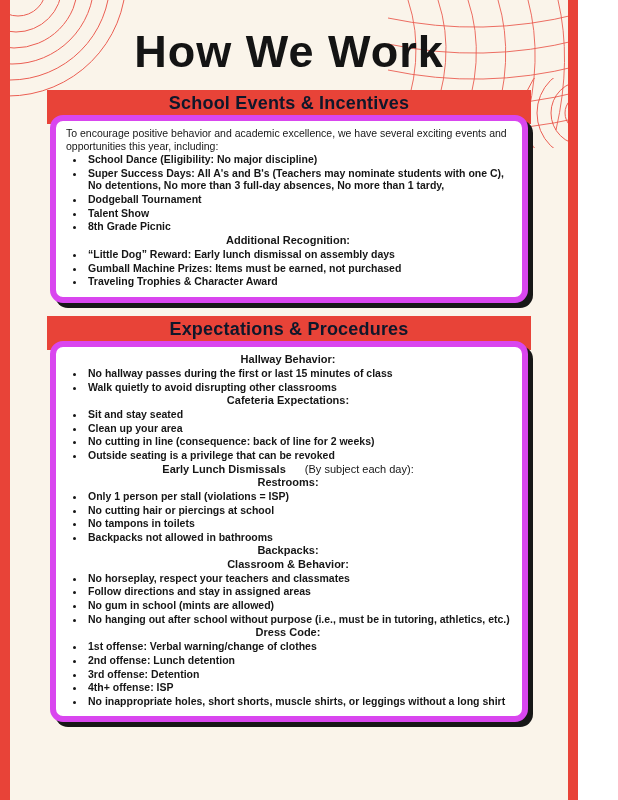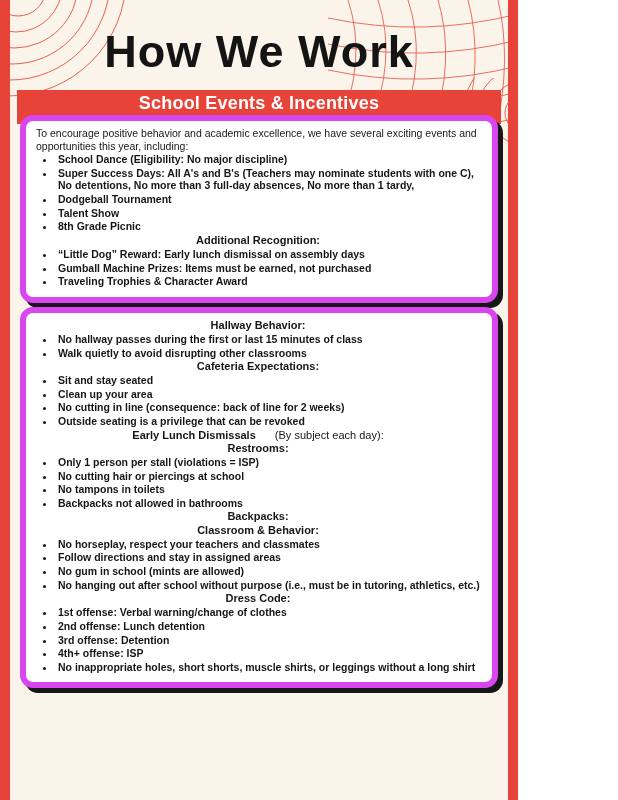--- a/index.html
+++ b/index.html
@@ -9,21 +9,21 @@
   }
   html,body{margin:0;padding:0;}
   body{
     width:618px;height:800px;
     background:#ffffff;
     font-family:"Liberation Sans", sans-serif;
     color:var(--ink);
   }
   .page{
     position:relative;
-    width:518px;height:800px;
+    width:578px;height:800px;
     background:var(--cream);
     overflow:hidden;
   }
   .edge{
     position:absolute;top:0;bottom:0;width:10px;
     background:var(--red);
     z-index:5;
   }
   .edge.left{left:0;}
   .edge.right{right:0;}
@@ -52,21 +52,21 @@
     position:relative;z-index:1;
     margin:0 -3px;
     height:34px;
     background:var(--red);
     display:flex;align-items:flex-start;justify-content:center;
   }
   .band span{
     font-weight:700;
     font-size:18px;
     line-height:26px;
-    color:#ffffff;
+    color:#0f172a;
     letter-spacing:0.2px;
   }
   .card{
     position:relative;z-index:2;
     margin-top:-9px;
     background:#ffffff;
     border:6px solid #d946ef;
     border-radius:13px;
     box-shadow:5px 5px 0 #171717;
     padding:6px 12px 8px 10px;
@@ -143,20 +143,23 @@
           <ul>
             <li>“Little Dog” Reward: Early lunch dismissal on assembly days</li>
             <li>Gumball Machine Prizes: Items must be earned, not purchased</li>
             <li>Traveling Trophies &amp; Character Award</li>
           </ul>
         </div>
     </div>
   </section>
 
   <section class="block">
+    <div class="band">
+      <span>Expectations &amp; Procedures</span>
+    </div>
     <div class="card">
       <div class="groups">
           <div class="group-heading"><span>Hallway Behavior:</span></div>
           <ul>
             <li>No hallway passes during the first or last 15 minutes of class</li>
             <li>Walk quietly to avoid disrupting other classrooms</li>
           </ul>
           <div class="group-heading"><span>Cafeteria Expectations:</span></div>
           <ul>
             <li>Sit and stay seated</li>

